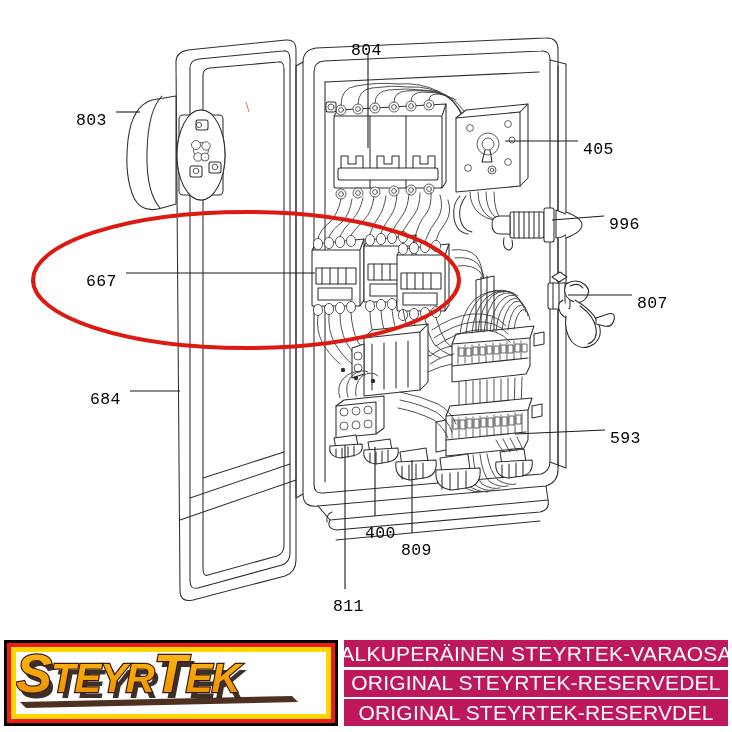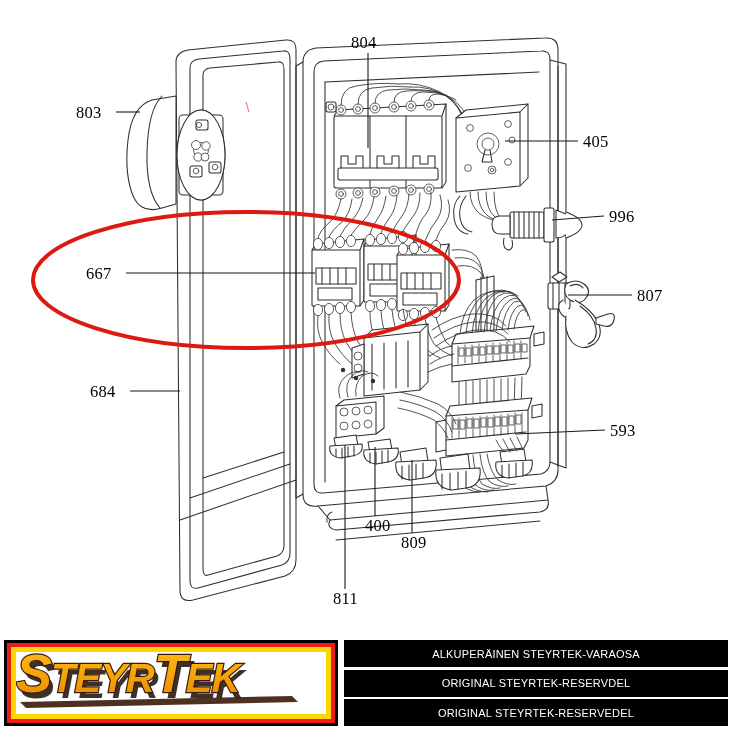--- a/index.html
+++ b/index.html
@@ -16,21 +16,22 @@
   #drawing svg{display:block;width:732px;height:632px;}
 
   
   .callout{
     position:absolute;
     font-size:16.5px;
     color:#000;
     letter-spacing:0.3px;
     white-space:nowrap;
     line-height:1;
-    font-family:Liberation Serif, serif;
+    font-family:Liberation Mono, monospace;
+    margin-top:8px;
   }
 
   
   #footer{
     position:absolute;left:0;top:632px;width:732px;height:100px;
     background:#ffffff;
     padding-left:36px;
   }
   #logo-box{
     position:absolute;left:4px;top:8px;width:334px;height:86px;
@@ -50,25 +51,25 @@
     background:#ffffff;
     display:flex;align-items:center;justify-content:center;overflow:hidden;
   }
   #logo-white svg{display:block;}
 
   #bands{
     position:absolute;left:344px;top:8px;width:384px;height:86px;
     display:flex;flex-direction:column;justify-content:space-between;
   }
   .band{
-    background:#000000;
+    background:#be185d;
     height:27px;
     display:flex;align-items:center;justify-content:center;
     color:#ffffff;
-    font-size:11px;
+    font-size:21px;
     letter-spacing:0.2px;
     white-space:nowrap;
     font-family:"Liberation Sans","DejaVu Sans",sans-serif;
   }
 </style>
 </head>
 <body>
 
 <div id="page">
 
@@ -559,19 +560,19 @@
 
               <path d="M4,50 L276,44 L282,50 L10,56 Z" fill="#3a1a08" opacity="0.9"></path>
             </svg>
           </div>
         </div>
       </div>
     </div>
 
     <div id="bands">
       <div class="band">ALKUPERÄINEN STEYRTEK-VARAOSA</div>
+      <div class="band">ORIGINAL STEYRTEK-RESERVEDEL</div>
       <div class="band">ORIGINAL STEYRTEK-RESERVDEL</div>
-      <div class="band">ORIGINAL STEYRTEK-RESERVEDEL</div>
     </div>
 
   </div>
 
 </div>
 
 </body></html>

